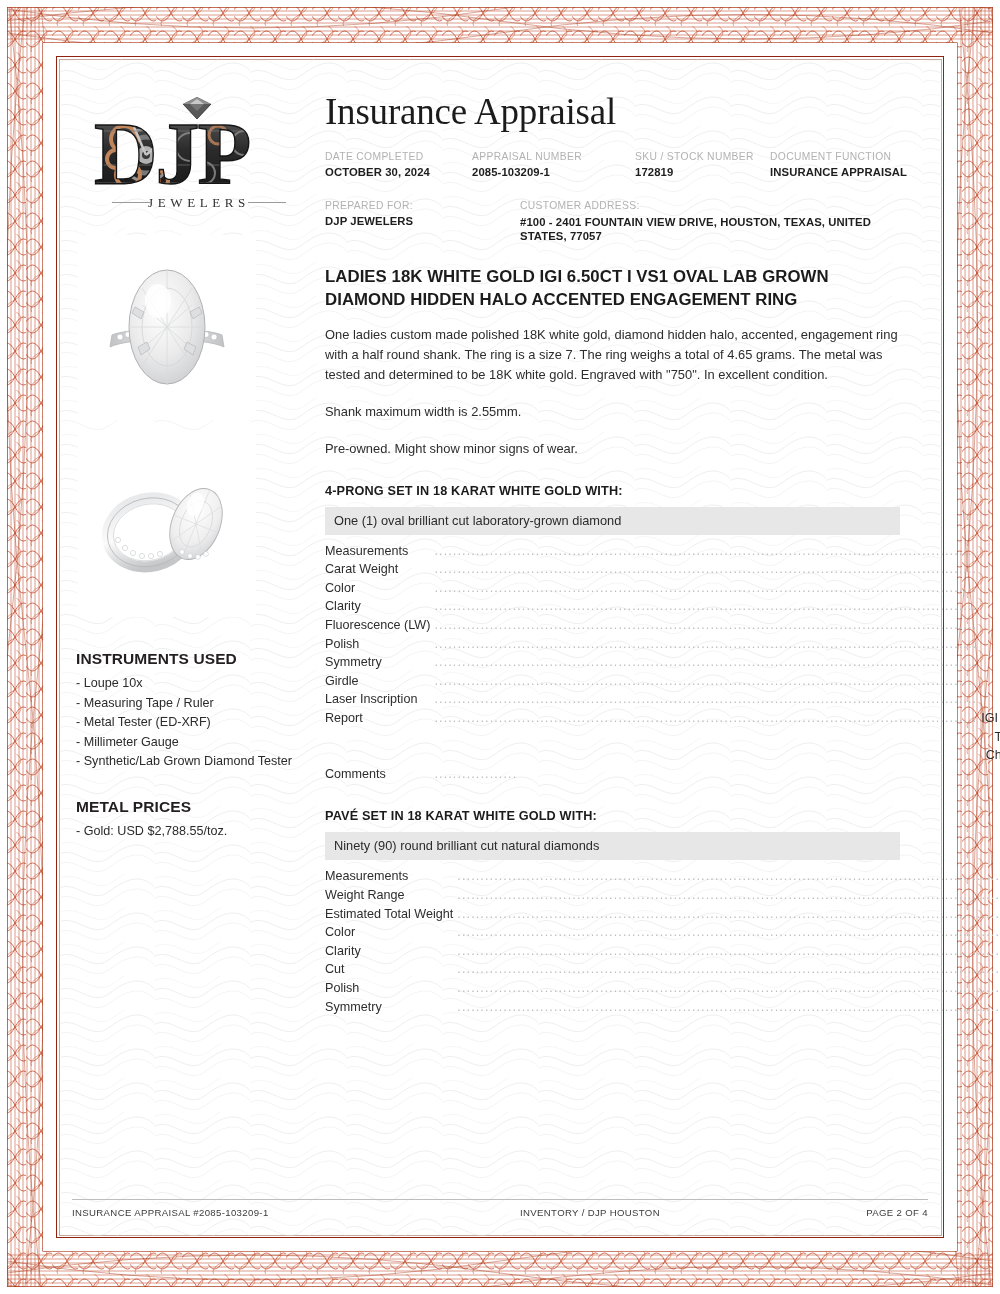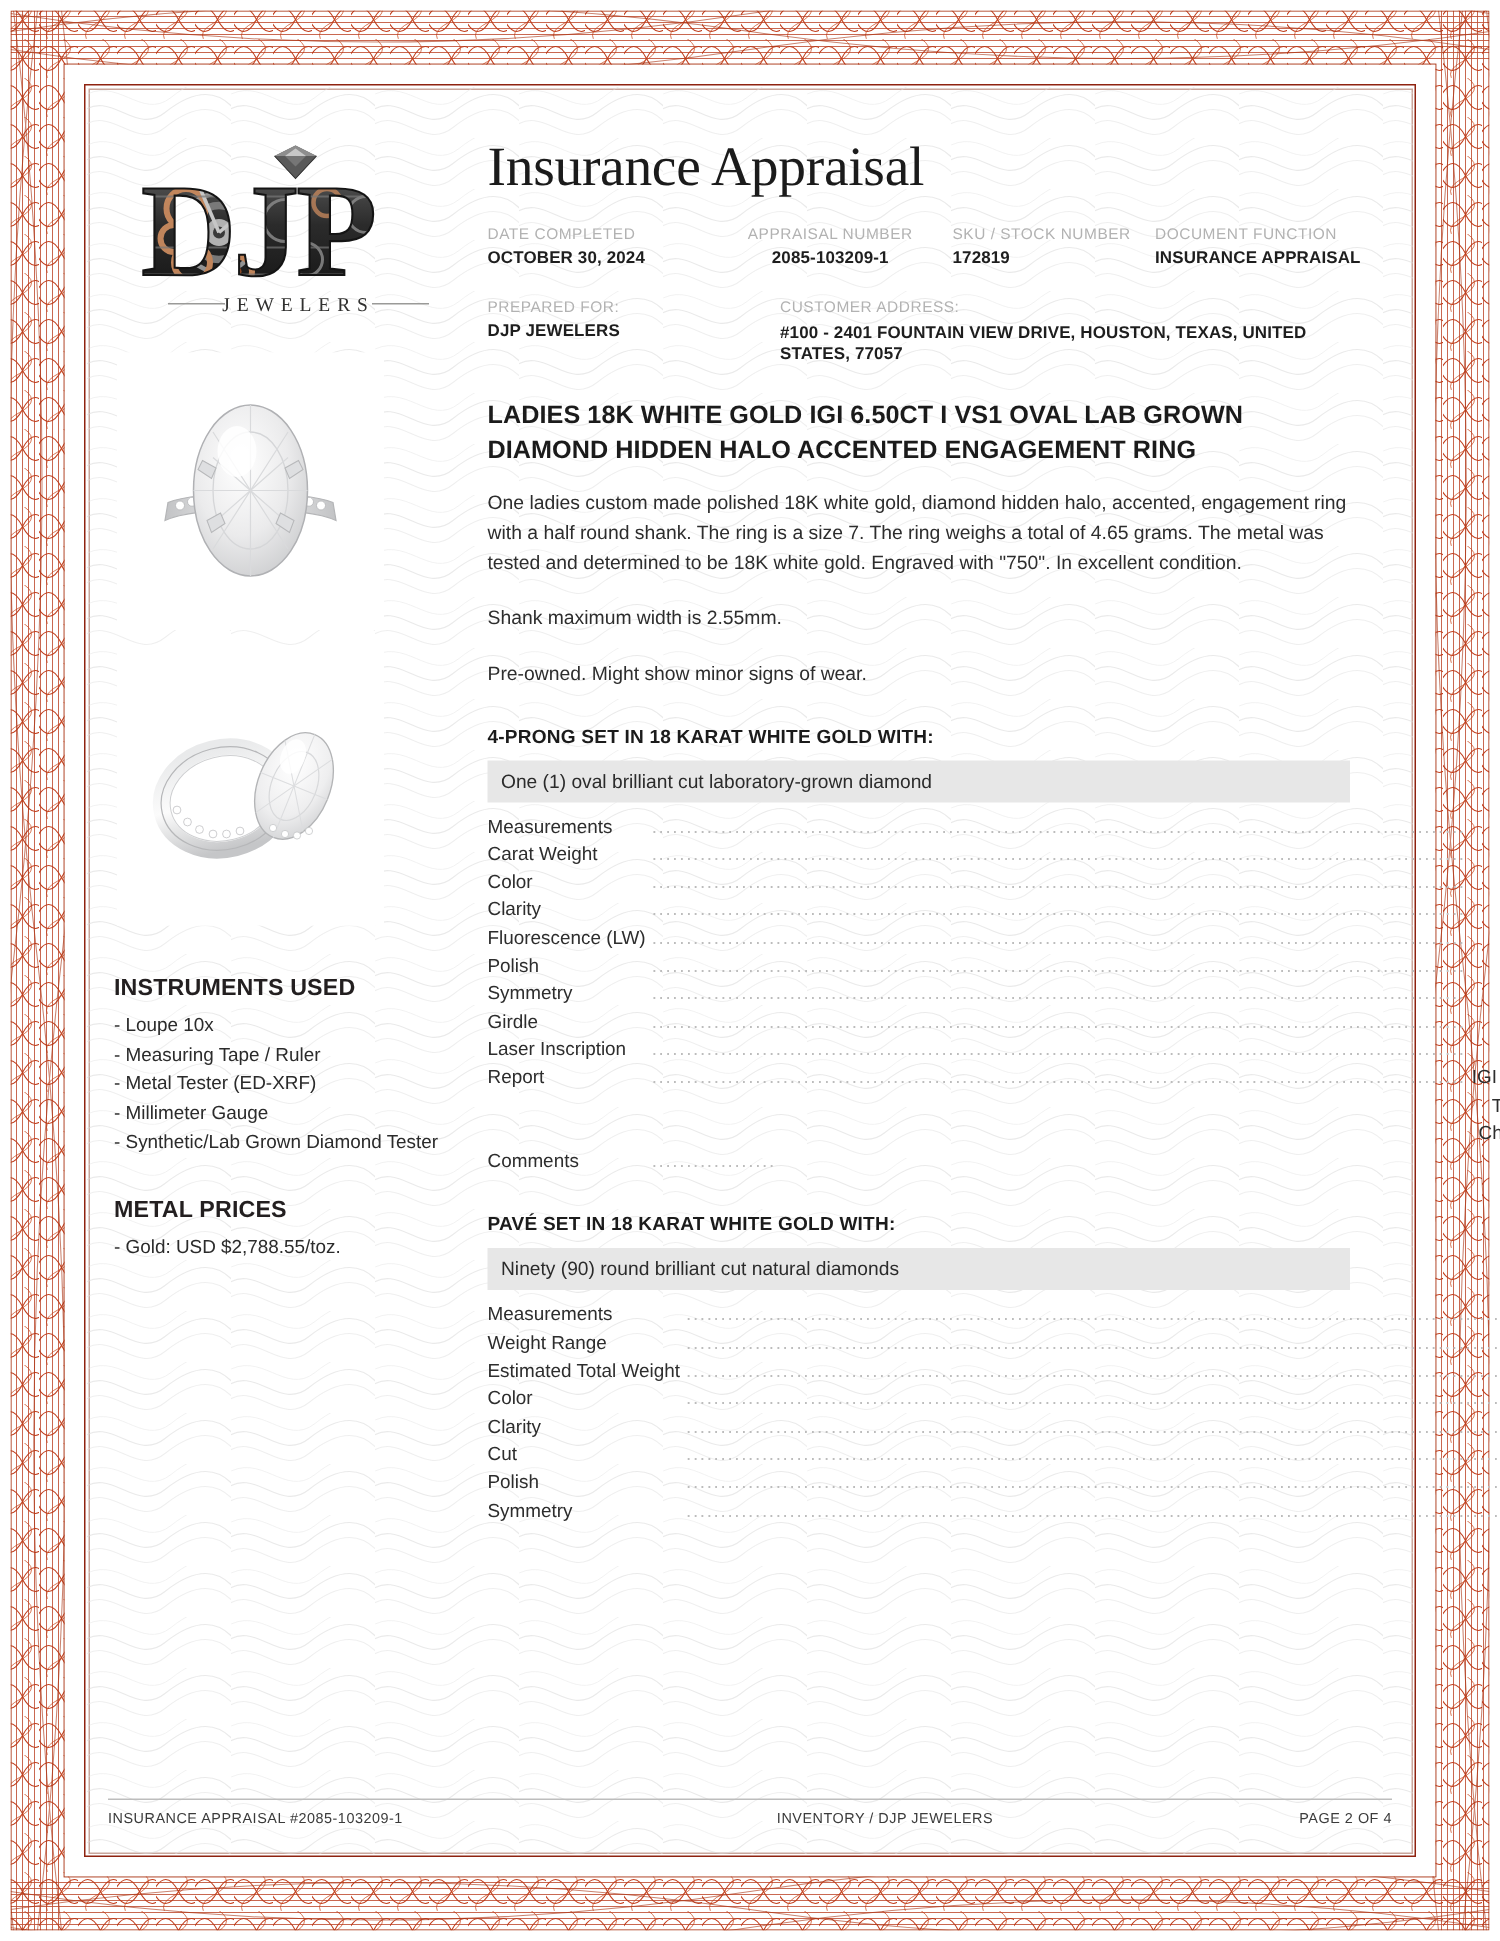--- a/index.html
+++ b/index.html
@@ -176,21 +176,21 @@
     font-size: 11.3px;
     color: #1e1e1e;
     font-weight: bold;
     letter-spacing: 0.1px;
     margin-top: 4px;
     white-space: nowrap;
   }
   .meta-value.wrap { white-space: normal; line-height: 14.4px; }
 
   #meta-row-1 .meta-cell:nth-child(1) { width: 147px; }
-  #meta-row-1 .meta-cell:nth-child(2) { width: 163px; text-align: center; }
+  #meta-row-1 .meta-cell:nth-child(2) { width: 163px; }
   #meta-row-1 .meta-cell:nth-child(3) { width: 135px; }
   #meta-row-1 .meta-cell:nth-child(4) { width: 150px; }
 
   #meta-row-2 { margin-top: 22px; }
   #meta-row-2 .meta-cell:nth-child(1) { width: 195px; }
   #meta-row-2 .meta-cell:nth-child(2) { width: 385px; }
 
   #item-title {
     margin: 21px 0 0 0;
     font-size: 16.8px;
@@ -668,19 +668,19 @@
 
           </tr>
         </tbody>
       </table>
     </div>
 
     <div id="footer">
       <div id="footer-rule"></div>
       <div id="footer-row">
         <div id="footer-left">INSURANCE APPRAISAL #2085-103209-1</div>
-        <div id="footer-center">INVENTORY / DJP JEWELERS</div>
+        <div id="footer-center">INVENTORY / DJP HOUSTON</div>
         <div id="footer-right">PAGE 2 OF 4</div>
       </div>
     </div>
 
   </div>
 </div>
 
 </body></html>

